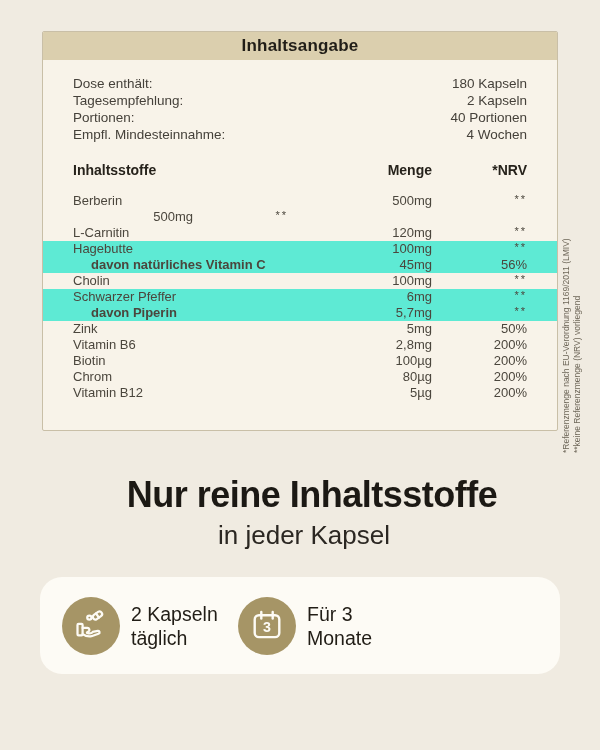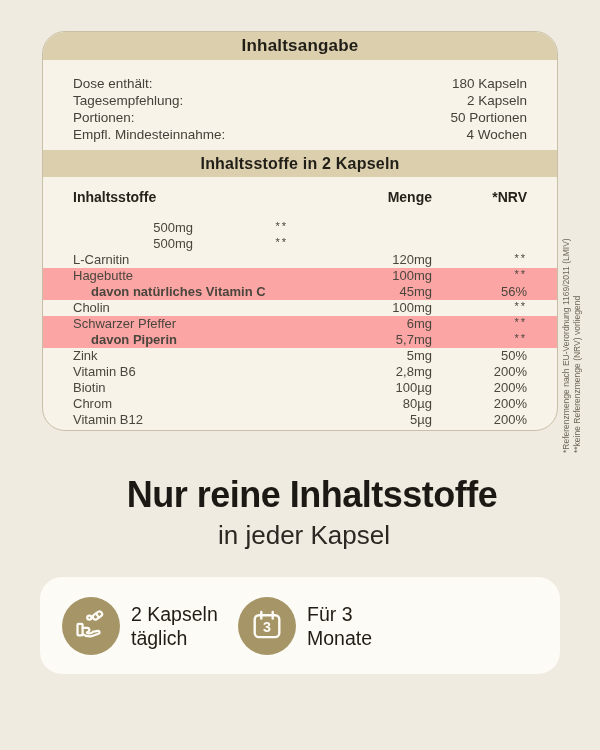--- a/index.html
+++ b/index.html
@@ -8,21 +8,21 @@
     background:#f0ebe1;
     font-family:"Liberation Sans",sans-serif;
     position:relative;overflow:hidden;
     color:#211e18;
   }
   .page{position:absolute;inset:0;}
 
   
   .card{
     position:absolute;left:42px;top:31px;width:516px;height:400px;
-    background:#f8f3e9;border:1px solid #c9bfa7;border-radius:23px;
+    background:#f8f3e9;border:1px solid #c9bfa7;border-radius:2px;
     box-sizing:border-box;overflow:hidden;
   }
   .bar{
     background:#dbcfae;height:28px;
     display:flex;align-items:center;justify-content:center;
     font-weight:bold;font-size:17px;color:#211e18;letter-spacing:.2px;
   }
   .bar2{height:27px;font-size:16px;margin-top:0;}
   .info{padding:15px 30px 7px;}
   .info-row{
@@ -31,21 +31,21 @@
   }
   .table{padding-top:9px;font-size:13px;color:#4b463d;}
   .trow{
     display:flex;align-items:center;
     padding:0 30px;height:16px;line-height:16px;
   }
   .thead{height:22px;font-weight:bold;font-size:14px;color:#26221b;margin-bottom:12px;}
   .c-name{flex:1;text-align:left;}
   .c-amt{width:120px;text-align:right;}
   .c-nrv{width:95px;text-align:right;}
-  .striped{background:#fca5a5;align-items:center;}
+  .striped{background:#5eead4;align-items:center;}
   .indent .c-name{padding-left:18px;font-weight:bold;}
   .stars{letter-spacing:2px;font-size:11px;position:relative;top:-2px;}
 
   
   .footnotes{
     position:absolute;left:422px;top:292px;width:300px;height:22px;
     transform:rotate(-90deg);transform-origin:center;
     font-size:8.5px;line-height:11px;color:#6e6759;text-align:left;
     white-space:nowrap;
   }
@@ -91,38 +91,38 @@
         <div class="info-row">
     <span>Dose enthält:</span>
     <span>180 Kapseln</span>
   </div>
         <div class="info-row">
     <span>Tagesempfehlung:</span>
     <span>2 Kapseln</span>
   </div>
         <div class="info-row">
     <span>Portionen:</span>
-    <span>50 Portionen</span>
+    <span>40 Portionen</span>
   </div>
         <div class="info-row">
     <span>Empfl. Mindesteinnahme:</span>
     <span>4 Wochen</span>
   </div>
       </div>
 
-    <div class="bar bar2">Inhaltsstoffe in 2 Kapseln</div>
 
     <div class="table">
       <div class="trow thead">
         <span class="c-name">Inhaltsstoffe</span>
         <span class="c-amt">Menge</span>
         <span class="c-nrv">*NRV</span>
       </div>
       <div id="tbody">
           <div class="trow">
+    <span class="c-name">Berberin</span>
     <span class="c-amt">500mg</span>
     <span class="c-nrv stars">**</span>
   </div>
           <div class="trow">
     <span class="c-amt">500mg</span>
     <span class="c-nrv stars">**</span>
   </div>
           <div class="trow">
     <span class="c-name">L-Carnitin</span>
     <span class="c-amt">120mg</span>

